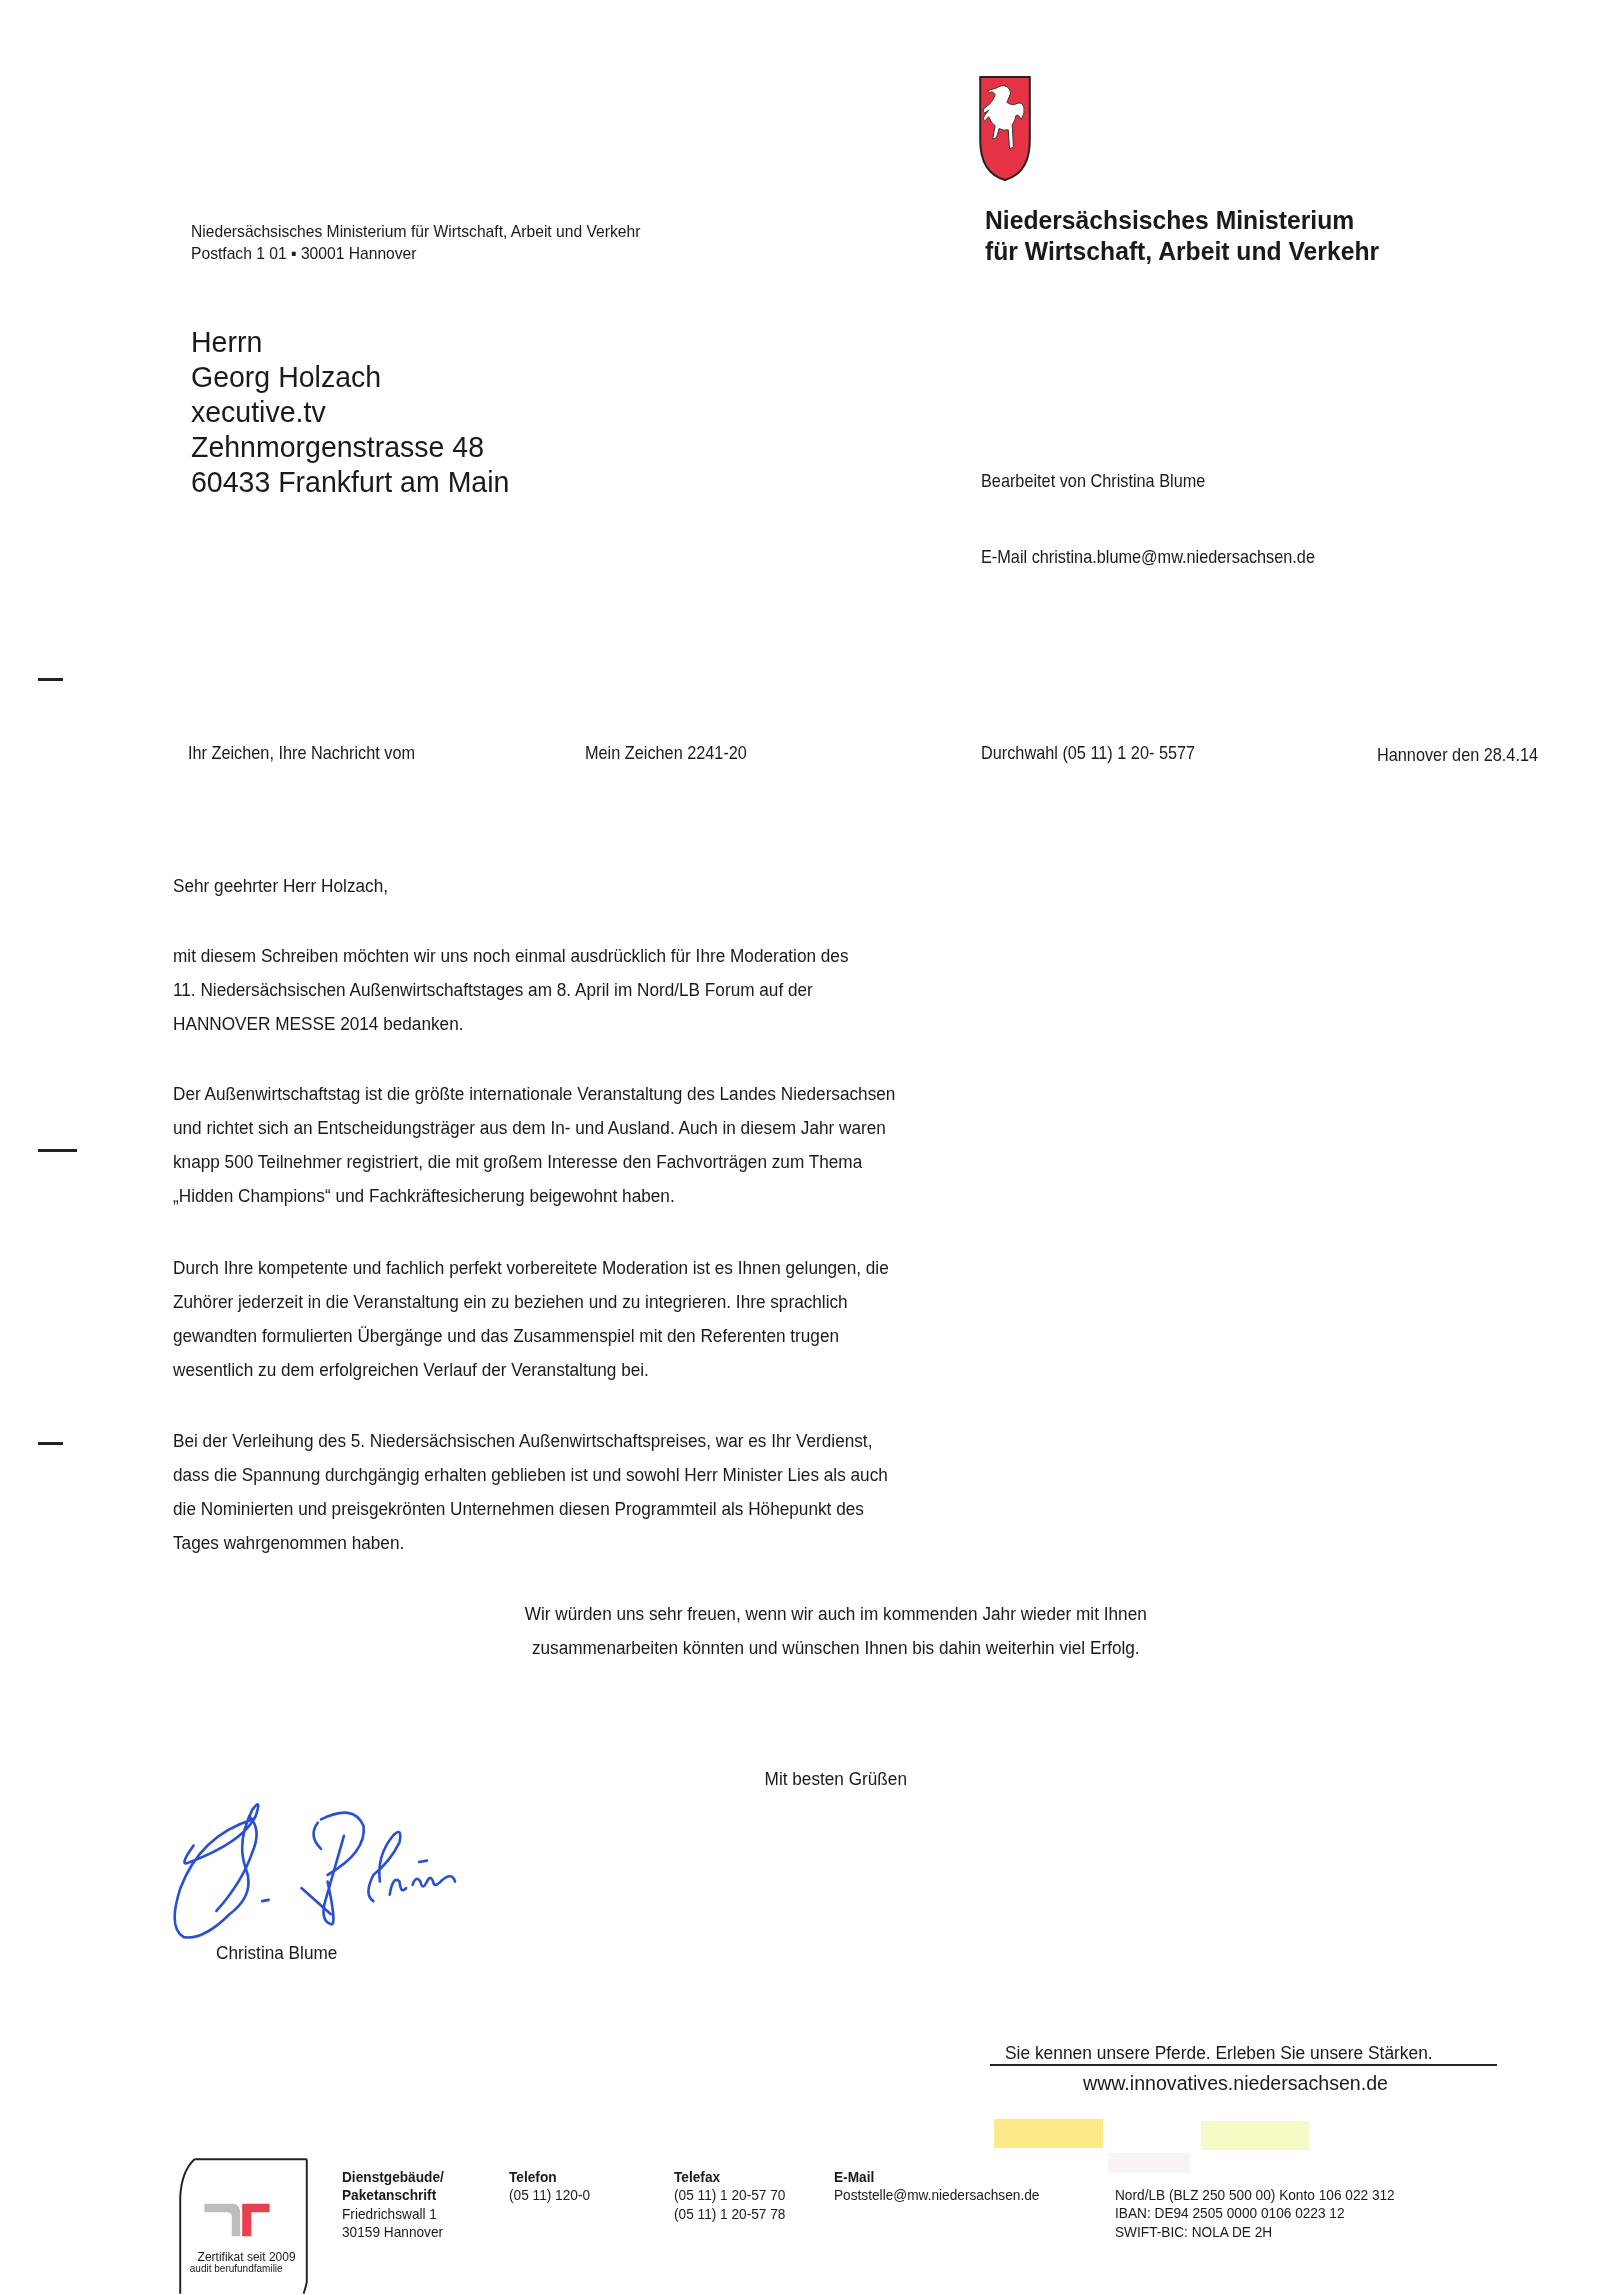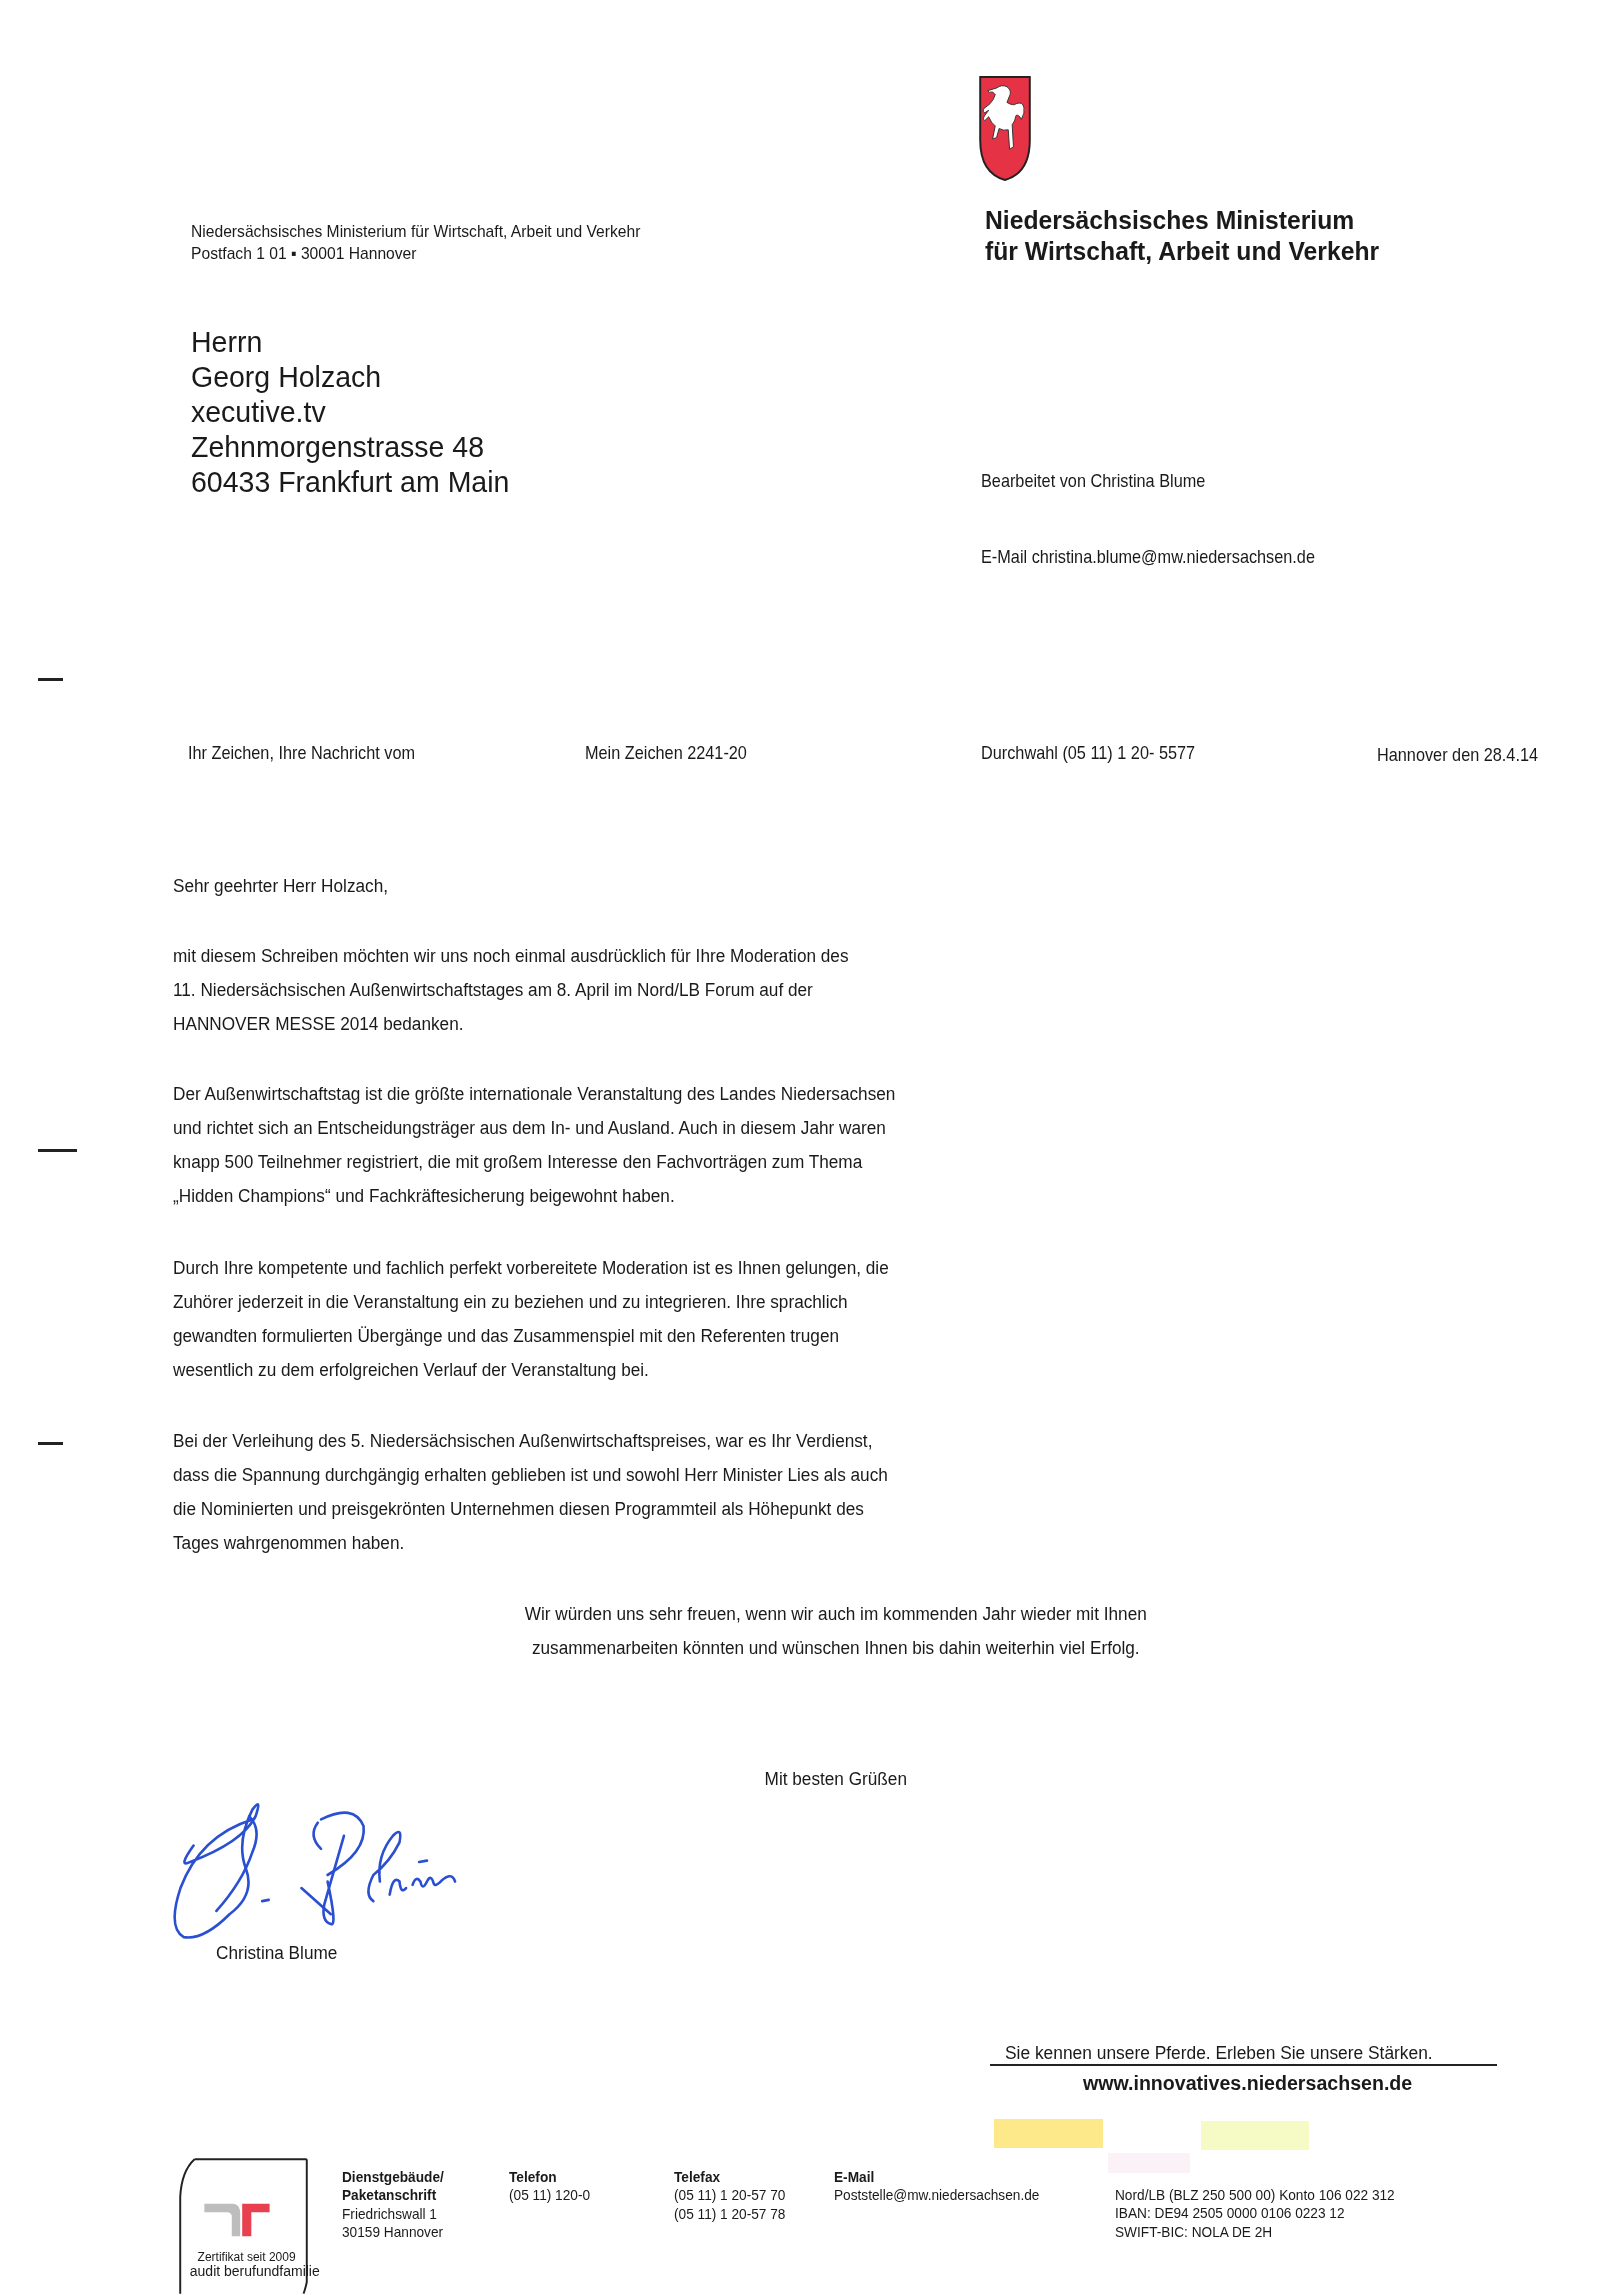--- a/index.html
+++ b/index.html
@@ -16,21 +16,21 @@
   .meta-small { position: absolute; font-size: 17.7px; line-height: 21px; white-space: nowrap;
                 transform: scaleX(0.92); transform-origin: left top; }
   .body-text { position: absolute; left: 173px; width: 1388px; font-size: 18px; line-height: 34px; }
   .body-text p { margin: 0; white-space: nowrap; transform: scaleX(0.955); transform-origin: left top; }
   .footer-col { position: absolute; top: 2168px; font-size: 14.4px; line-height: 18.3px; white-space: nowrap;
                 transform: scaleX(0.95); transform-origin: left top; }
   .footer-col .h { font-weight: bold; }
   .tagline { position: absolute; left: 1005px; top: 2042px; width: 488px; font-size: 18.3px; white-space: nowrap;
              transform: scaleX(0.95); transform-origin: left top; }
   .tagline-rule { position: absolute; left: 990px; top: 2064px; width: 507px; height: 2px; background: #222; }
-  .url { position: absolute; left: 1083px; top: 2072px; font-size: 19.6px; white-space: nowrap; font-weight: bold; }
+  .url { position: absolute; left: 1083px; top: 2072px; font-size: 19.6px; white-space: nowrap; }
   .swatch { position: absolute; }
   .cert { position: absolute; left: 178px; top: 2158px; width: 131px; height: 137px; }
 </style>
 </head>
 <body>
 
 <div class="fold" style="top:678px; width:25px;"></div>
 <div class="fold" style="top:1149px; width:39px;"></div>
 <div class="fold" style="top:1442px; width:25px;"></div>
 
@@ -133,21 +133,21 @@
 <div class="swatch" style="left:1108px; top:2153px; width:82px; height:19.6px; background:#faf2f6;"></div>
 <div class="swatch" style="left:1201px; top:2121px; width:108px; height:29px; background:#f6fac4;"></div>
 
 <div class="cert">
   <svg width="131" height="137" viewBox="0 0 200 210">
     <path d="M25 2 L197 2 M197 2 L197 190 Q195 200 192 208 M25 2 Q5 20 3 60 L3 208" fill="none" stroke="#222" stroke-width="3"></path>
     <path d="M40 70 L85 70 Q95 72 95 85 L95 120 L82 120 L82 88 Q80 83 75 83 L40 83 Z" fill="#bdbdbd"></path>
     <path d="M98 70 L140 70 L140 83 L112 83 L112 120 L98 120 Z" fill="#e8404e"></path>
   </svg>
   <div class="abs" style="left:19.6px; top:92px; font-size:12px; white-space:nowrap;">Zertifikat seit 2009</div>
-  <div class="abs" style="left:11.8px; top:105px; font-size:14px; white-space:nowrap;">audit berufundfamilie</div>
+  <div class="abs" style="left:11.8px; top:105px; font-size:10px; white-space:nowrap;">audit berufundfamilie</div>
 </div>
 
 <div class="footer-col" style="left:342px;">
   <div class="h">Dienstgebäude/</div>
   <div class="h">Paketanschrift</div>
   <div>Friedrichswall 1</div>
   <div>30159 Hannover</div>
 </div>
 
 <div class="footer-col" style="left:509px;">

